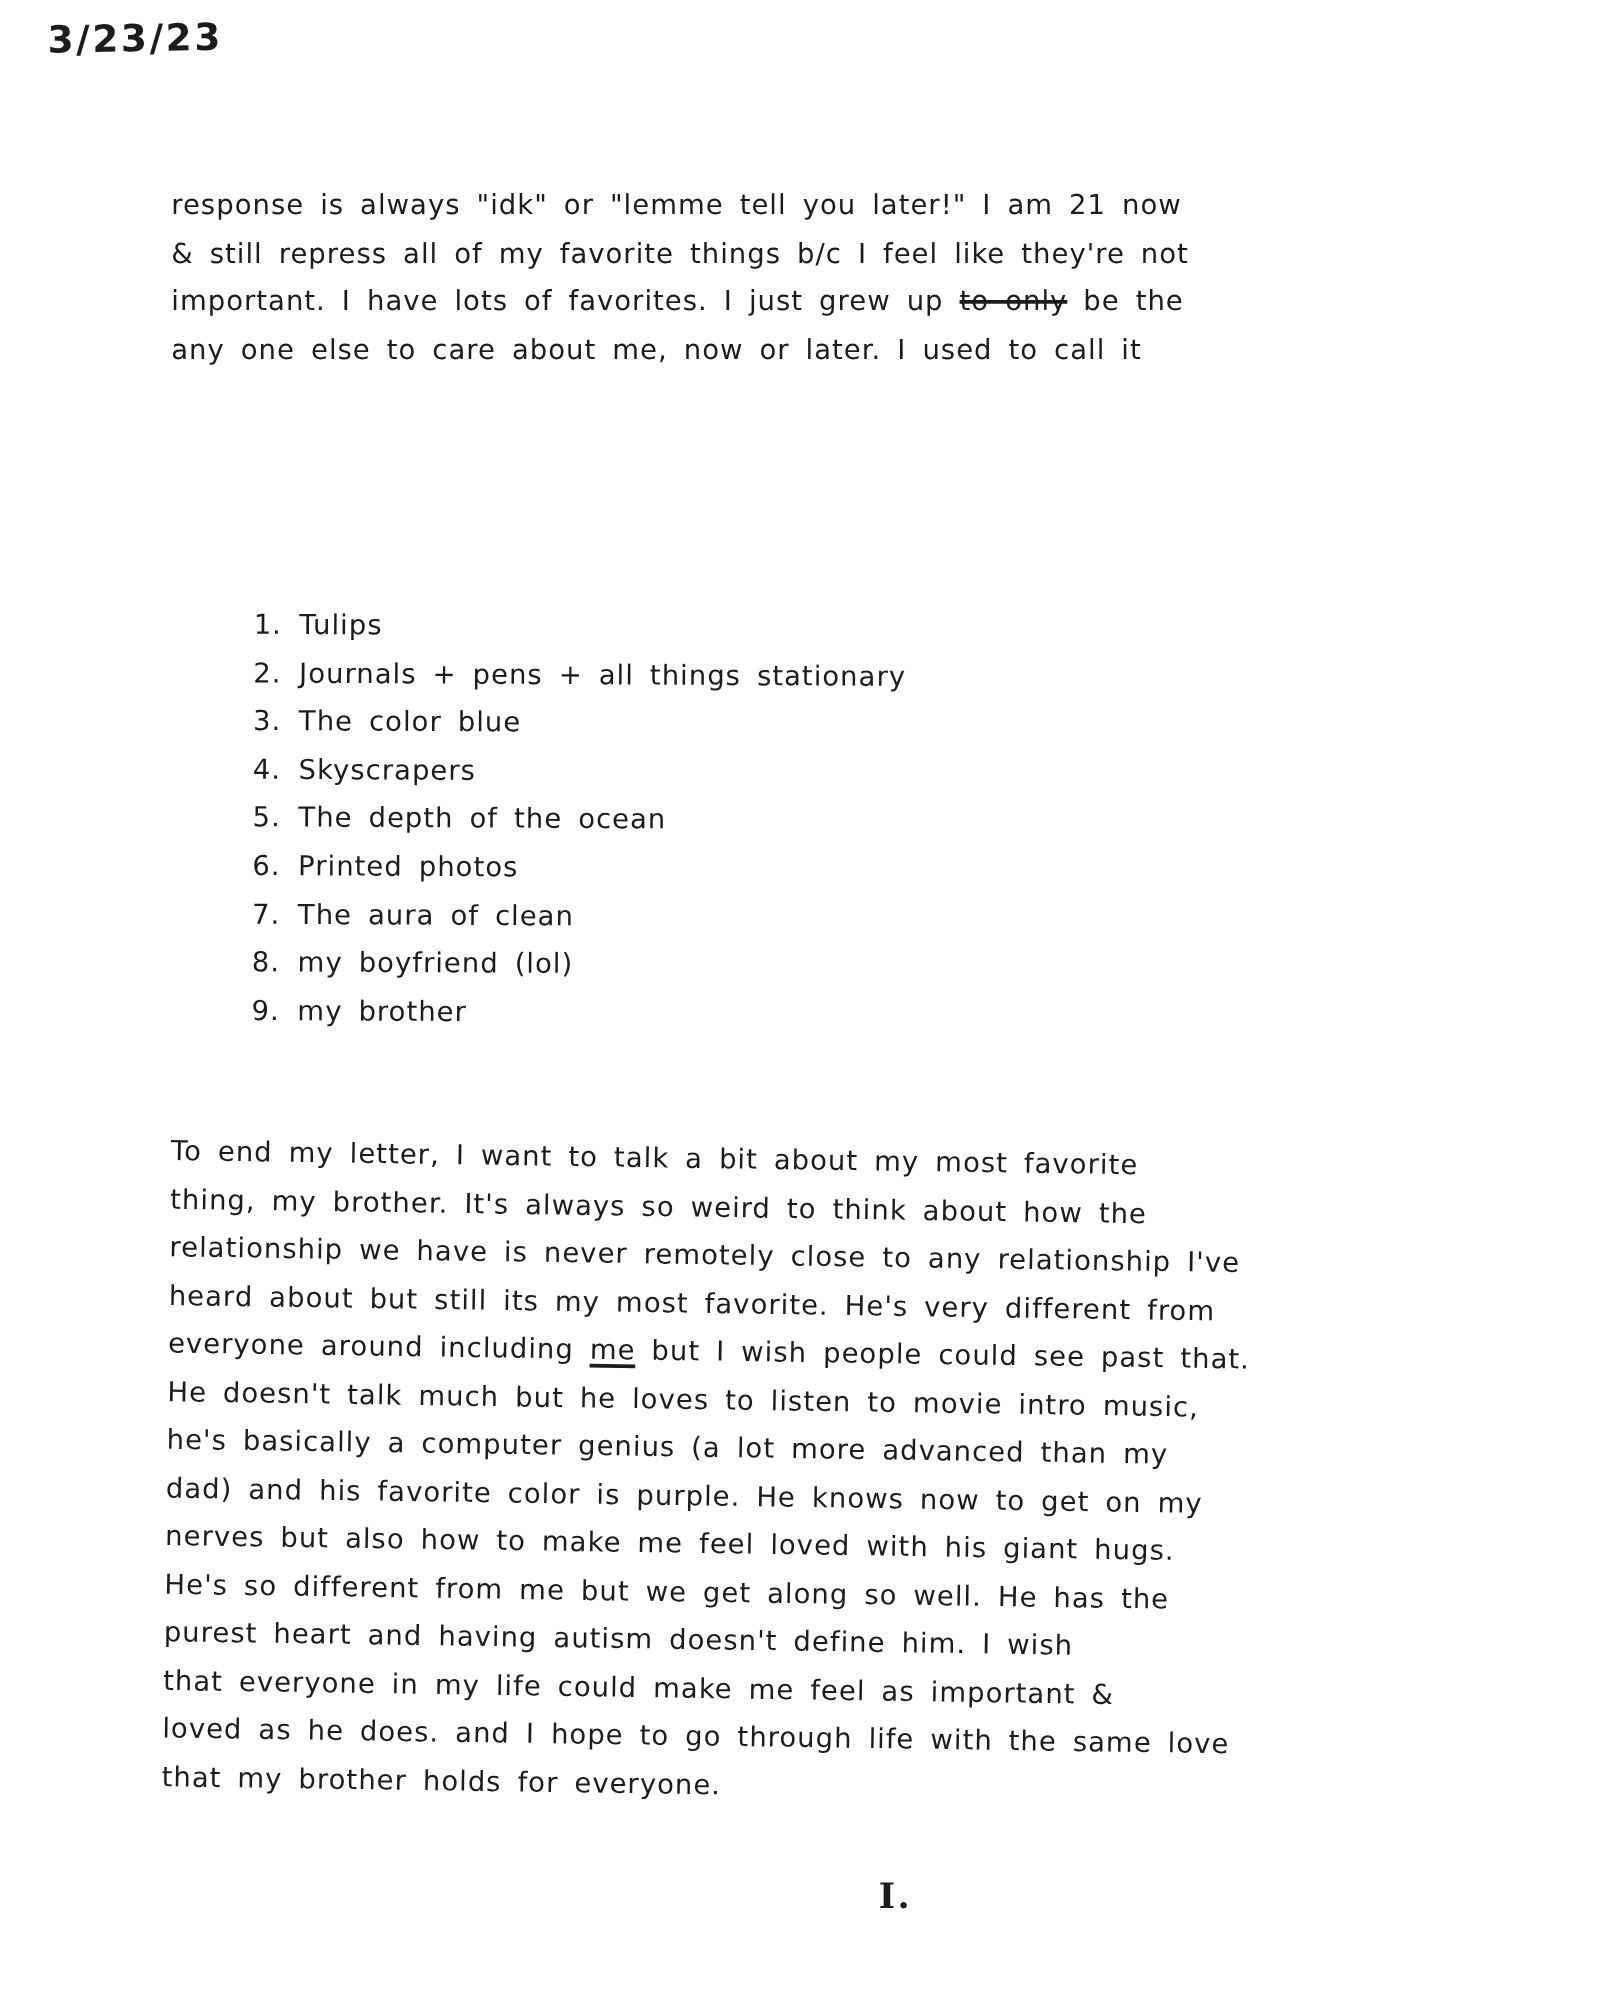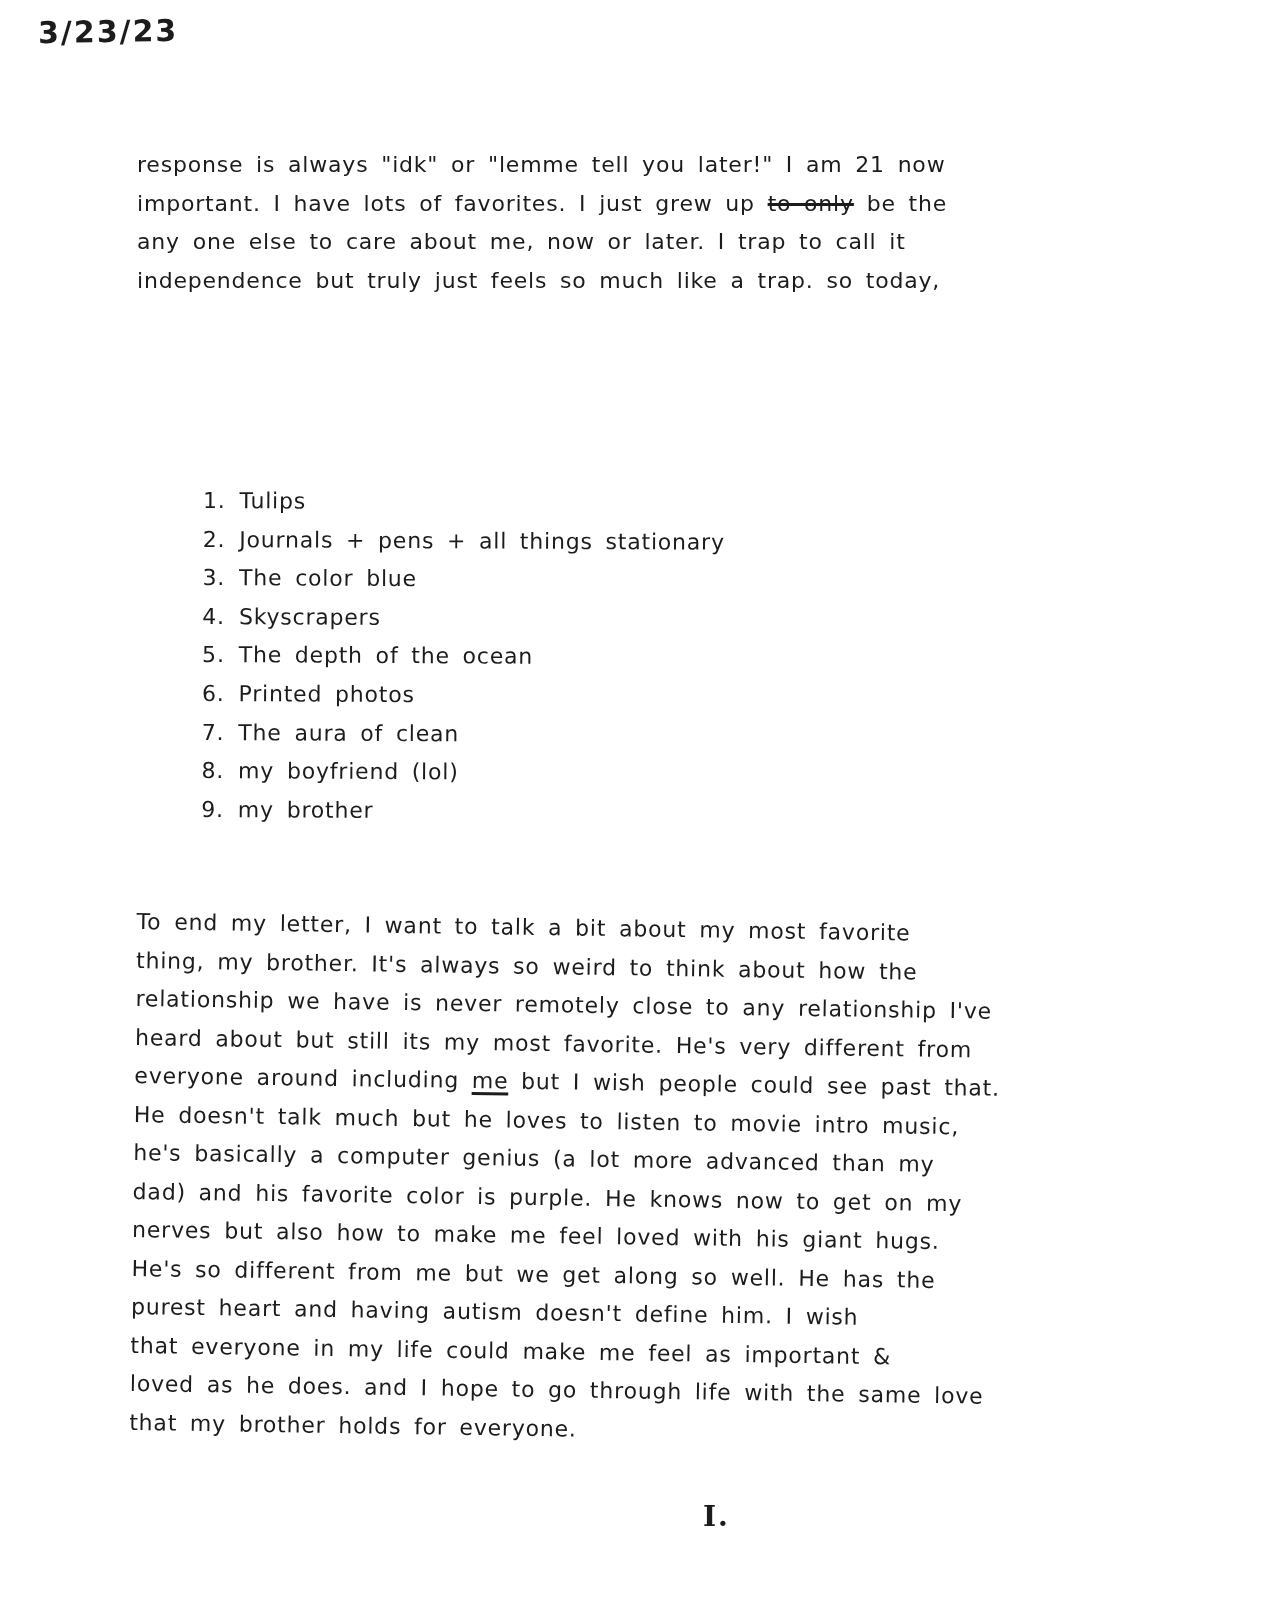--- a/index.html
+++ b/index.html
@@ -92,23 +92,23 @@
 </style>
 </head>
 <body>
 
 <div class="page">
 
   <div class="date">3/23/23</div>
 
   <div class="para para1">
     <div class="line"><span>response is always "idk" or "lemme tell you later!" I am 21 now</span></div>
+    <div class="line"><span>&amp; still repress all of my favorite things b/c I feel like they're not</span></div>
     <div class="line"><span>important. I have lots of favorites. I just grew up </span><span class="strike">to only</span><span> be the</span></div>
-    <div class="line"><span>any one else to care about me, now or later. I trap to call it</span></div>
-    <div class="line"><span>independence but truly just feels so much like a trap. so today,</span></div>
+    <div class="line"><span>any one else to care about me, now or later. I used to call it</span></div>
   </div>
 
   <ol class="fav-list">
     <li class="fav-item"><span class="num">1.</span><span class="txt">Tulips</span></li>
     <li class="fav-item"><span class="num">2.</span><span class="txt">Journals + pens + all things stationary</span></li>
     <li class="fav-item"><span class="num">3.</span><span class="txt">The color blue</span></li>
     <li class="fav-item"><span class="num">4.</span><span class="txt">Skyscrapers</span></li>
     <li class="fav-item"><span class="num">5.</span><span class="txt">The depth of the ocean</span></li>
     <li class="fav-item"><span class="num">6.</span><span class="txt">Printed photos</span></li>
     <li class="fav-item"><span class="num">7.</span><span class="txt">The aura of clean</span></li>

